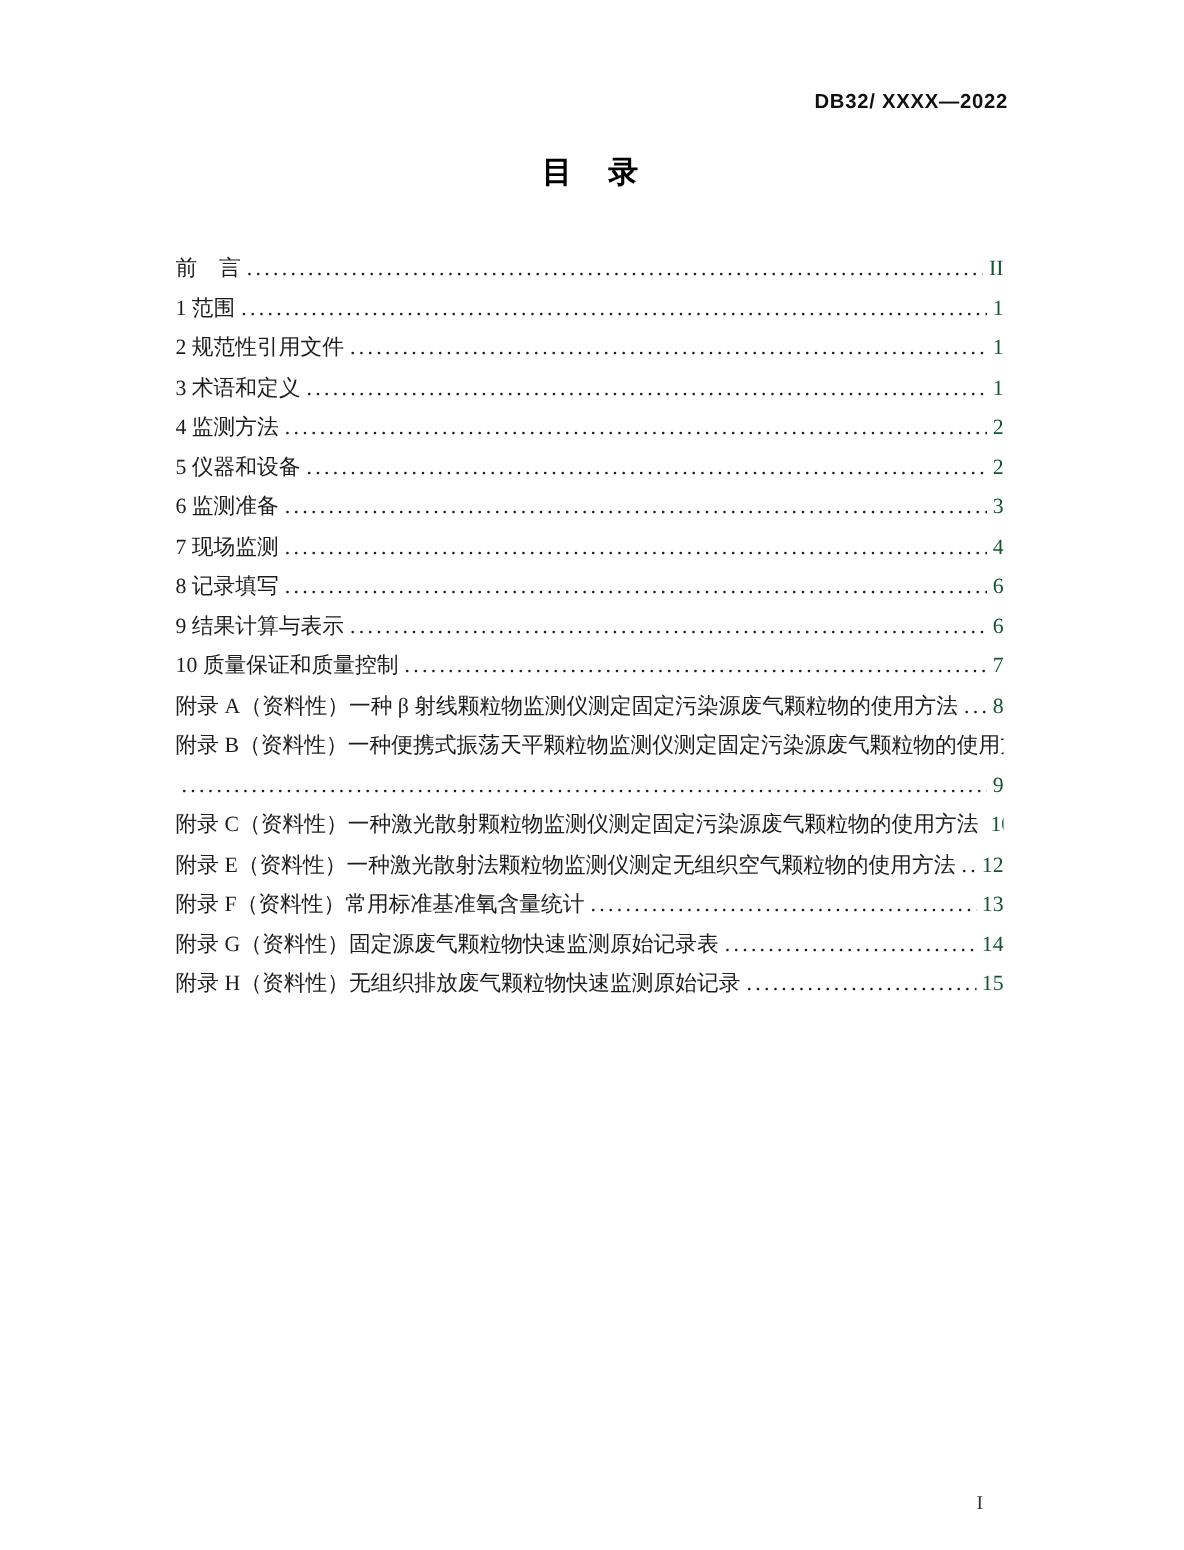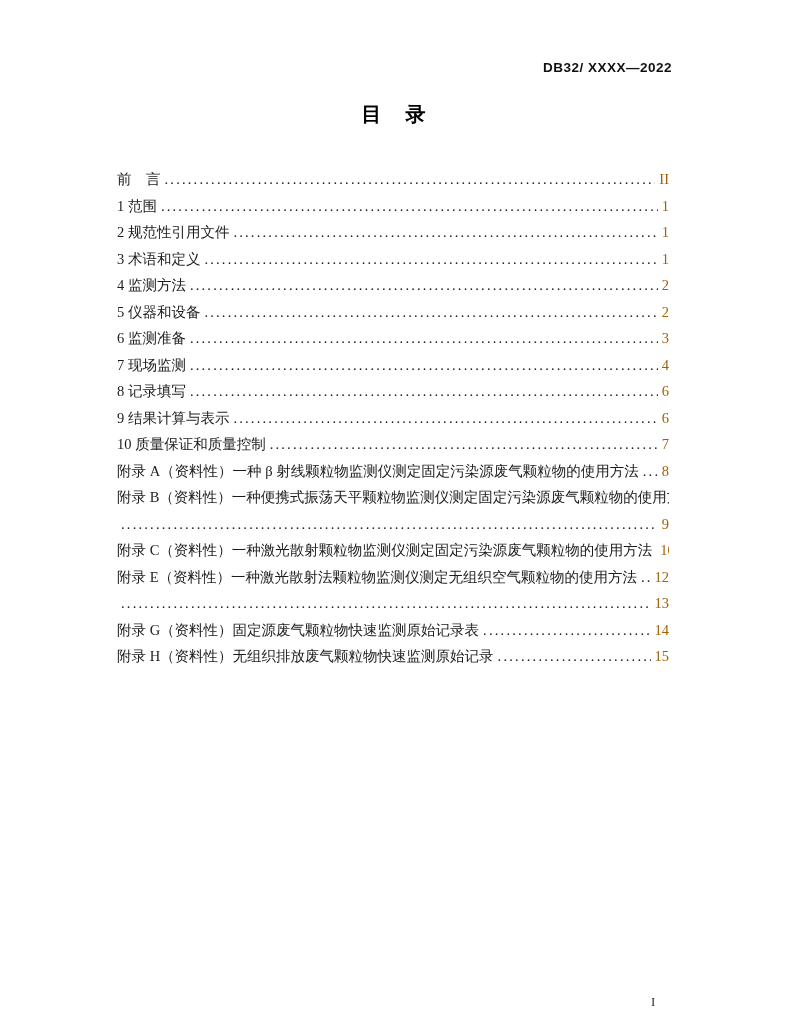--- a/index.html
+++ b/index.html
@@ -64,21 +64,21 @@
     white-space: nowrap;
     margin: 0 3px 0 4px;
     color: #1c1c1c;
   }
   .toc-leader::after {
     content: "..............................................................................................................................................................................";
     letter-spacing: 2.2px;
   }
   .toc-page {
     flex: 0 0 auto;
-    color: #a16207;
+    color: #14532d;
     padding-left: 1px;
   }
   .footer-page {
     position: absolute;
     left: 651px;
     top: 994px;
     font-size: 13px;
     color: #2b3340;
   }
 </style>
@@ -163,20 +163,21 @@
         <span class="toc-label">附录 C（资料性）一种激光散射颗粒物监测仪测定固定污染源废气颗粒物的使用方法</span>
         <span class="toc-leader"></span>
         <span class="toc-page">10</span>
       </div>
       <div class="toc-row">
         <span class="toc-label">附录 E（资料性）一种激光散射法颗粒物监测仪测定无组织空气颗粒物的使用方法</span>
         <span class="toc-leader"></span>
         <span class="toc-page">12</span>
       </div>
       <div class="toc-row">
+        <span class="toc-label">附录 F（资料性）常用标准基准氧含量统计</span>
         <span class="toc-leader"></span>
         <span class="toc-page">13</span>
       </div>
       <div class="toc-row">
         <span class="toc-label">附录 G（资料性）固定源废气颗粒物快速监测原始记录表</span>
         <span class="toc-leader"></span>
         <span class="toc-page">14</span>
       </div>
       <div class="toc-row">
         <span class="toc-label">附录 H（资料性）无组织排放废气颗粒物快速监测原始记录</span>

